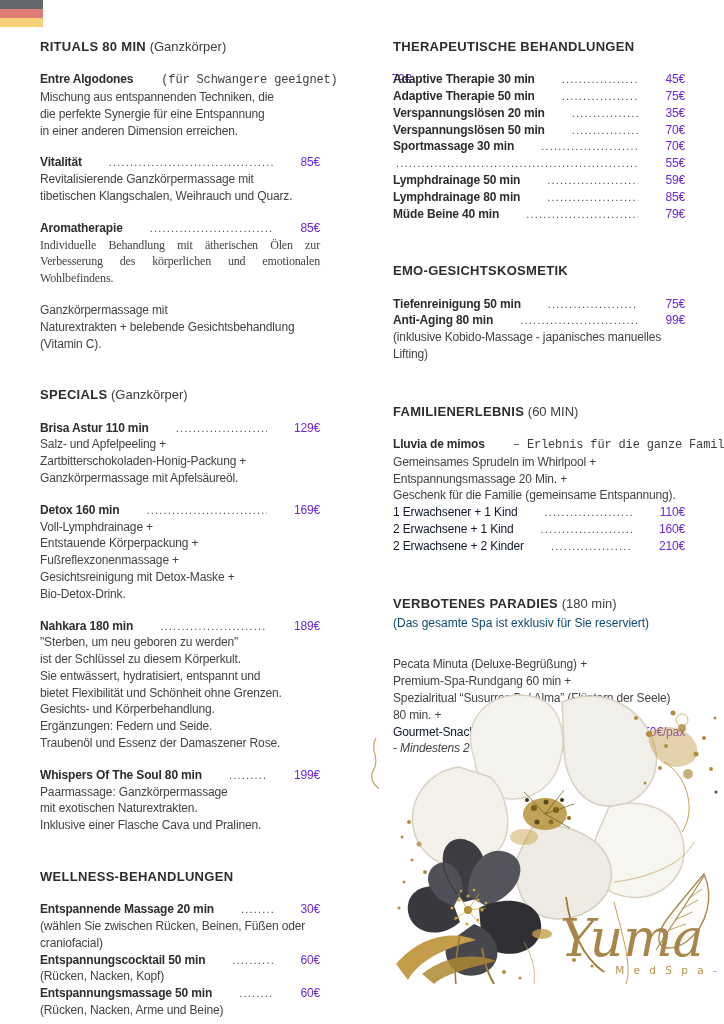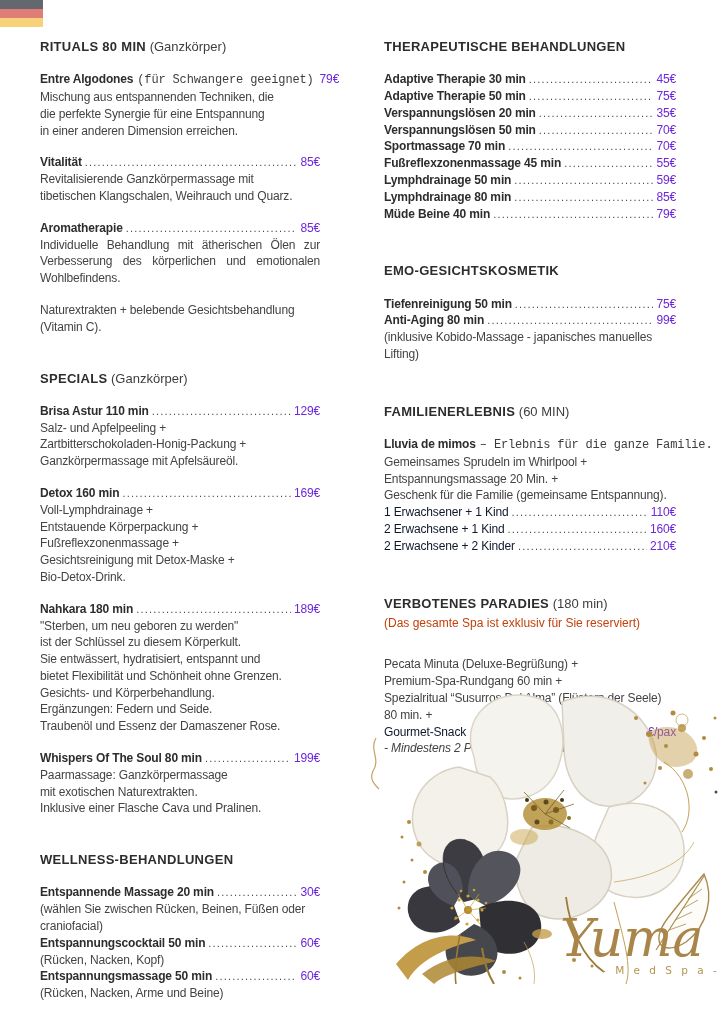--- a/index.html
+++ b/index.html
@@ -8,39 +8,39 @@
     background:#ffffff;color:#3d3d3d;
     font-family:"Liberation Sans","DejaVu Sans",sans-serif;
     font-size:12px;line-height:1.4;
   }
   
   .flag{position:absolute;top:0;left:0;width:43px;height:27px;}
   .flag div{height:9px;}
   
   .col{position:absolute;top:38px;}
   #left-col{left:40px;width:280px;}
-  #right-col{left:384px;width:292px;}
+  #right-col{left:393px;width:292px;}
   .menu-section{margin-bottom:24px;}
   .menu-section.spaced{margin-bottom:34px;}
   .menu-section.list{margin-bottom:40px;}
   .sec-title{font-size:13px;font-weight:700;color:#2d2d2d;letter-spacing:.3px;margin-bottom:15px;}
   .sec-title .suffix{font-weight:400;letter-spacing:0;color:#3d3d3d;}
-  .subtitle{font-size:12px;color:#c2410c;margin-top:-13px;margin-bottom:15px;}
+  .subtitle{font-size:12px;color:#0c4a6e;margin-top:-13px;margin-bottom:15px;}
   .spaced .item{margin-bottom:15px;}
   .list .item{margin-bottom:0;}
   .item.gap-before{margin-top:25px;}
-  .row{display:flex;align-items:baseline;letter-spacing:-0.15px;}
+  .row{display:flex;align-items:baseline;letter-spacing:-0.15px;gap:24px;}
   .name{font-weight:700;color:#2d2d2d;white-space:nowrap;}
   .name.normal{font-weight:400;color:#0f172a;}
   .row .suffix{font-weight:400;margin-left:4px;white-space:nowrap;color:#3d3d3d;font-family:Liberation Mono, monospace;}
   .dots{flex:1;overflow:hidden;white-space:nowrap;margin:0 3px;color:#4a4a4a;letter-spacing:1.2px;font-size:11px;}
   .dots::after{content:"..................................................................................................";}
   .price{white-space:nowrap;color:#6d28d9;}
   .desc{color:#434343;letter-spacing:-0.15px;}
-  .desc.justify{text-align:justify;}
+  .desc.justify{text-align:justify;font-family:Liberation Serif, serif;}
   .desc.italic{font-style:italic;}
   
   #artwork{position:absolute;left:364px;top:672px;width:360px;height:312px;}
 </style>
 </head>
 <body>
 
 <div class="flag">
   <div style="background: rgb(99, 103, 110);"></div>
   <div style="background: rgb(224, 125, 119);"></div>
@@ -72,20 +72,21 @@
       </div>
       <div class="item">
         <div class="row">
           <span class="name">Aromatherapie</span>
           <span class="dots"></span>
           <span class="price">85€</span>
         </div>
         <div class="desc justify">Individuelle Behandlung mit ätherischen Ölen zur Verbesserung des körperlichen und emotionalen Wohlbefindens.</div>
       </div>
       <div class="item">
+        <div class="desc">Ganzkörpermassage mit</div>
         <div class="desc">Naturextrakten + belebende Gesichtsbehandlung</div>
         <div class="desc">(Vitamin C).</div>
       </div>
     </section>
     <section class="menu-section spaced">
       <div class="sec-title"><span>SPECIALS</span><span class="suffix"> (Ganzkörper)</span></div>
       <div class="item">
         <div class="row">
           <span class="name">Brisa Astur 110 min</span>
           <span class="dots"></span>
@@ -187,28 +188,27 @@
       </div>
       <div class="item">
         <div class="row">
           <span class="name">Verspannungslösen 50 min</span>
           <span class="dots"></span>
           <span class="price">70€</span>
         </div>
       </div>
       <div class="item">
         <div class="row">
-          <span class="name">Sportmassage 70 min</span>
+          <span class="name">Sportmassage 30 min</span>
           <span class="dots"></span>
           <span class="price">70€</span>
         </div>
       </div>
       <div class="item">
         <div class="row">
-          <span class="name">Fußreflexzonenmassage 45 min</span>
           <span class="dots"></span>
           <span class="price">55€</span>
         </div>
       </div>
       <div class="item">
         <div class="row">
           <span class="name">Lymphdrainage 50 min</span>
           <span class="dots"></span>
           <span class="price">59€</span>
         </div>

